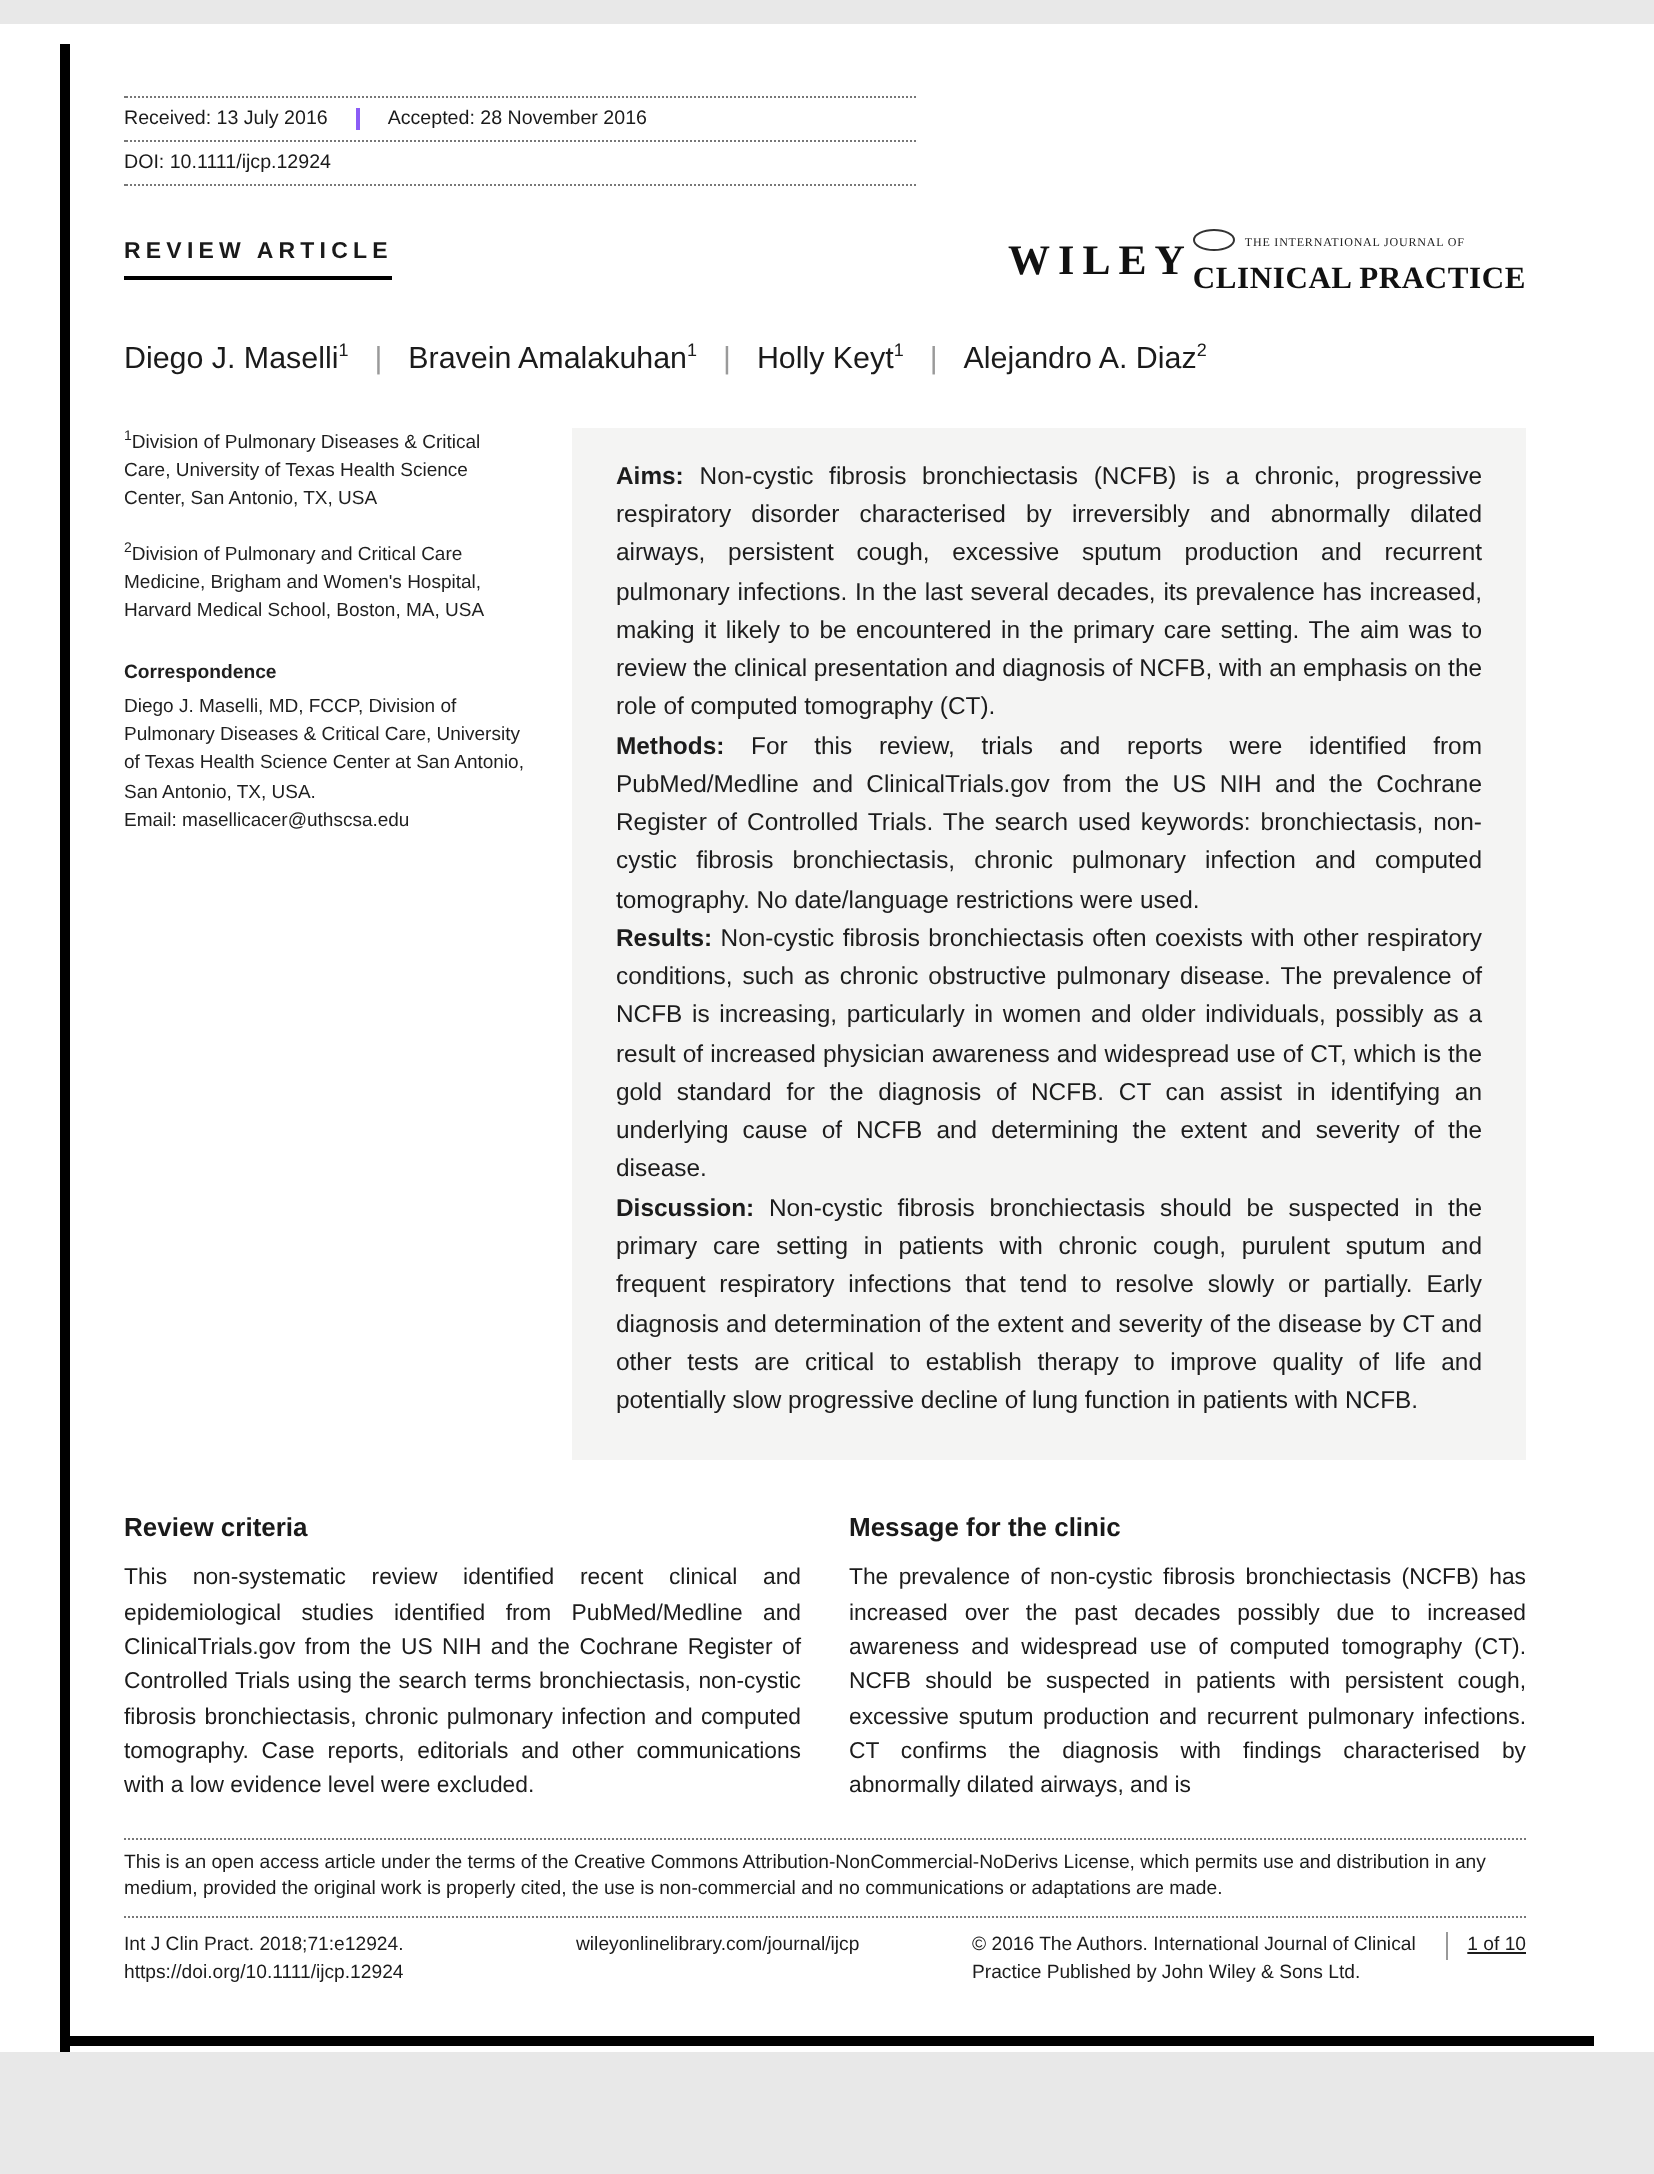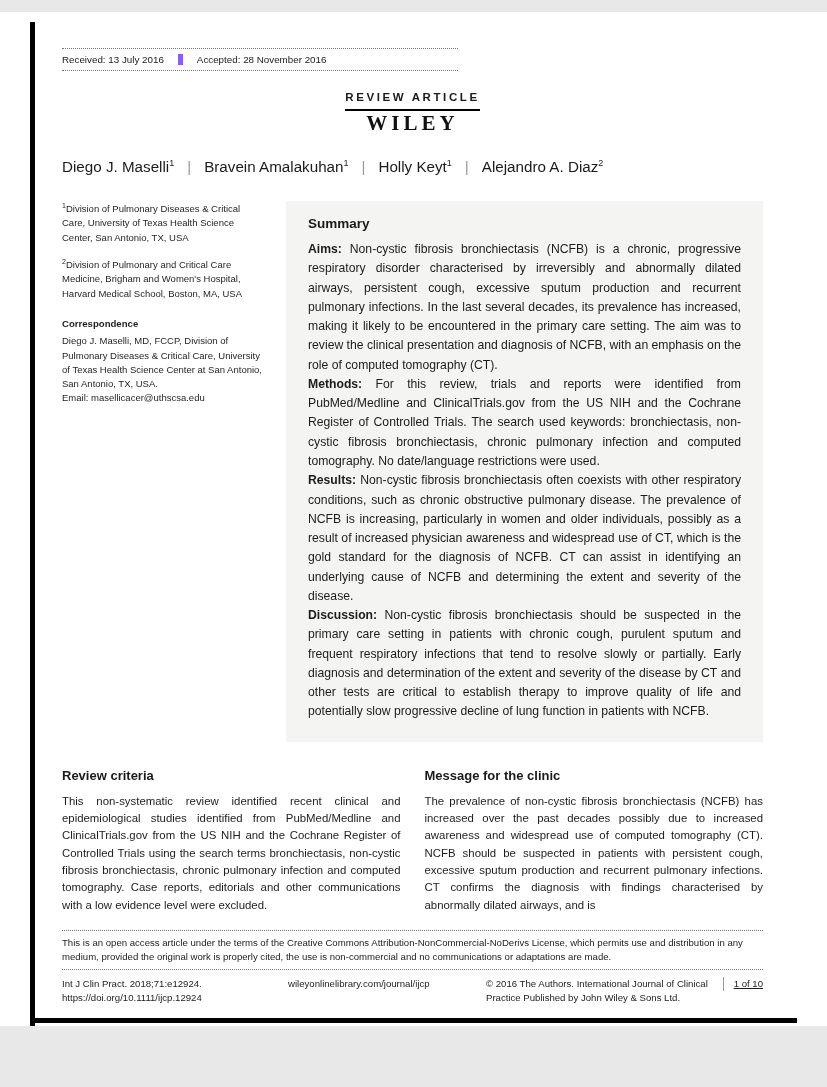--- a/index.html
+++ b/index.html
@@ -28,25 +28,25 @@
   .content { padding: 36px 64px 0 62px; }
 
   
   .meta-block { width: 396px; font-size: 9.8px; color: #1a1a1a; }
   .meta-row1 {
     display: flex; align-items: center;
     border-top: 1px dotted #777;
     border-bottom: 1px dotted #777;
     padding: 5px 0;
   }
-  .meta-accepted { border-left: 5px solid #8b5cf6; margin-left: 14px; padding-left: 14px; }
+  .meta-accepted { border-left: 2px solid #8b5cf6; margin-left: 14px; padding-left: 14px; }
   .meta-doi { padding: 5px 0; border-bottom: 1px dotted #777; }
 
   
-  .header-row { display: flex; justify-content: space-between; align-items: center; margin-top: 20px; flex-direction: column; }
+  .header-row { display: flex; justify-content: space-between; align-items: center; margin-top: 20px; }
   .article-type {
     font-size: 11.5px; font-weight: bold; letter-spacing: 2.6px;
     padding-bottom: 6px; border-bottom: 2px solid #000; display: inline-block;
   }
   .brand { display: flex; align-items: center; }
   .wiley {
     font-family: "Liberation Serif", serif;
     font-size: 21px; font-weight: bold; letter-spacing: 4px; color: #111;
   }
   .journal { display: flex; flex-direction: column; line-height: 1.1; }
@@ -113,45 +113,56 @@
 <div class="page">
   <div class="left-bar"></div>
 
   <div class="content">
 
     <div class="meta-block">
       <div class="meta-row1">
         <span>Received: 13 July 2016</span>
         <span class="meta-accepted">Accepted: 28 November 2016</span>
       </div>
+      <div class="meta-doi">DOI: 10.1111/ijcp.12924</div>
     </div>
 
     <div class="header-row">
       <span class="article-type">REVIEW ARTICLE</span>
       <div class="brand">
         <span class="wiley">WILEY</span>
+        <div class="journal">
+          <div class="journal-top">
+            <span class="oval-icon">
+              <svg width="22" height="12" viewBox="0 0 22 12">
+                  <ellipse cx="11" cy="6" rx="10" ry="5" fill="none" stroke="#333" stroke-width="1"></ellipse>
+                </svg>
+            </span>
+            <span class="journal-tagline">THE INTERNATIONAL JOURNAL OF</span>
+          </div>
+          <span class="journal-name">CLINICAL PRACTICE</span>
+        </div>
       </div>
     </div>
 
 
     <div class="authors">
       <span><span>Diego J. Maselli</span><sup>1</sup></span><span class="author-sep">|</span><span><span>Bravein Amalakuhan</span><sup>1</sup></span><span class="author-sep">|</span><span><span>Holly Keyt</span><sup>1</sup></span><span class="author-sep">|</span><span><span>Alejandro A. Diaz</span><sup>2</sup></span>
     </div>
 
     <div class="main">
       <div class="sidebar">
         <div class="affiliation"><sup>1</sup><span>Division of Pulmonary Diseases &amp; Critical Care, University of Texas Health Science Center, San Antonio, TX, USA</span></div>
         <div class="affiliation"><sup>2</sup><span>Division of Pulmonary and Critical Care Medicine, Brigham and Women's Hospital, Harvard Medical School, Boston, MA, USA</span></div>
         <div class="corr-heading">Correspondence</div>
         <div>Diego J. Maselli, MD, FCCP, Division of Pulmonary Diseases &amp; Critical Care, University of Texas Health Science Center at San Antonio, San Antonio, TX, USA.</div>
         <div class="corr-email"><span>Email: </span><a class="email-link" href="#">masellicacer@uthscsa.edu</a></div>
       </div>
 
       <div class="summary-box">
-        <div class="summary-heading">Summary</div>
         <p><span class="para-label">Aims:</span><span> Non-cystic fibrosis bronchiectasis (NCFB) is a chronic, progressive respiratory disorder characterised by irreversibly and abnormally dilated airways, persistent cough, excessive sputum production and recurrent pulmonary infections. In the last several decades, its prevalence has increased, making it likely to be encountered in the primary care setting. The aim was to review the clinical presentation and diagnosis of NCFB, with an emphasis on the role of computed tomography (CT).</span></p>
         <p><span class="para-label">Methods:</span><span> For this review, trials and reports were identified from PubMed/Medline and ClinicalTrials.gov from the US NIH and the Cochrane Register of Controlled Trials. The search used keywords: bronchiectasis, non-cystic fibrosis bronchiectasis, chronic pulmonary infection and computed tomography. No date/language restrictions were used.</span></p>
         <p><span class="para-label">Results:</span><span> Non-cystic fibrosis bronchiectasis often coexists with other respiratory conditions, such as chronic obstructive pulmonary disease. The prevalence of NCFB is increasing, particularly in women and older individuals, possibly as a result of increased physician awareness and widespread use of CT, which is the gold standard for the diagnosis of NCFB. CT can assist in identifying an underlying cause of NCFB and determining the extent and severity of the disease.</span></p>
         <p><span class="para-label">Discussion:</span><span> Non-cystic fibrosis bronchiectasis should be suspected in the primary care setting in patients with chronic cough, purulent sputum and frequent respiratory infections that tend to resolve slowly or partially. Early diagnosis and determination of the extent and severity of the disease by CT and other tests are critical to establish therapy to improve quality of life and potentially slow progressive decline of lung function in patients with NCFB.</span></p>
       </div>
     </div>
 
     <div class="sections">
       <div class="section">
         <div class="section-heading">Review criteria</div>

